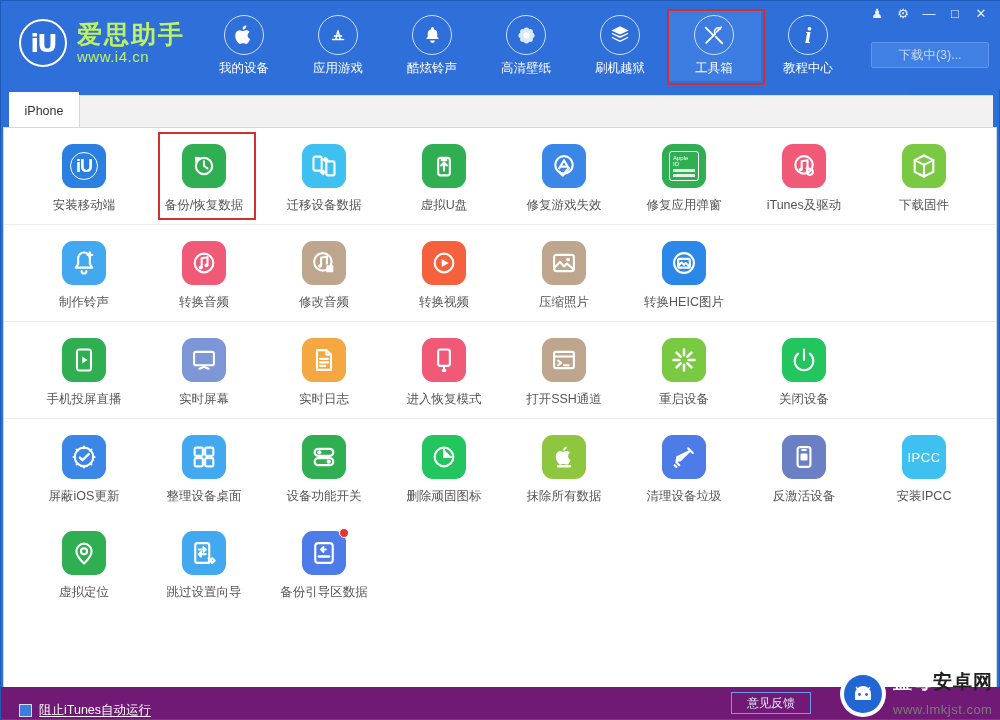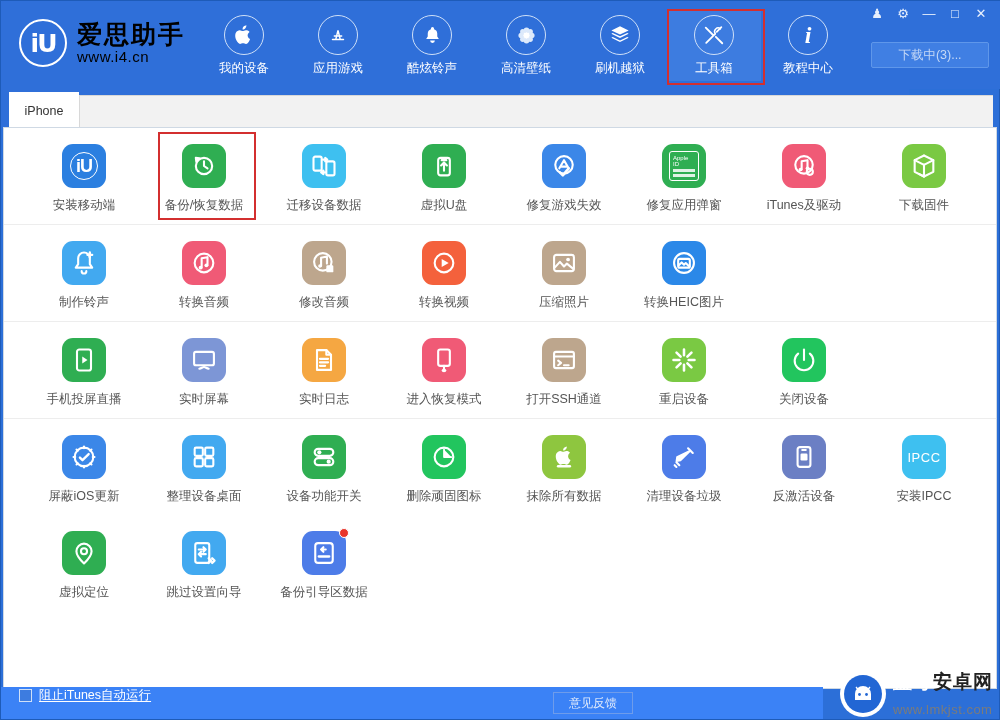--- a/index.html
+++ b/index.html
@@ -28,21 +28,21 @@
     display: flex; align-items: center; gap: 10px;
   }
   .logo-circle {
     width: 48px; height: 48px; border-radius: 50%;
     border: 2px solid #ffffff;
     display: flex; align-items: center; justify-content: center;
     color: #fff; font-size: 25px; font-weight: bold;
     font-family: "DejaVu Sans", sans-serif;
     letter-spacing: -2px;
   }
-  .logo-text { color: #000000; line-height: 1.05; }
+  .logo-text { color: #bef264; line-height: 1.05; }
   .logo-name { font-size: 25px; font-weight: bold; letter-spacing: 2px; }
   .logo-url  { font-size: 15px; letter-spacing: 0.5px; margin-top: 2px; }
 
   .nav {
     position: absolute; left: 196px; top: 8px;
     display: flex; align-items: flex-start;
   }
   .nav-item {
     width: 94px; height: 72px;
     display: flex; flex-direction: column; align-items: center;
@@ -153,23 +153,23 @@
   }
   .badge-dot {
     position: absolute; right: -3px; top: -3px;
     width: 10px; height: 10px; border-radius: 50%;
     background: #e8352b; border: 1px solid #fff;
   }
 
   
   .bottombar {
     position: absolute; left: 0; bottom: 0;
-    width: 822px; height: 32px;
-    background: #3b82f6;
-    display: flex; align-items: flex-start;
+    width: 1000px; height: 32px;
+    background: #701a75;
+    display: flex; align-items: flex-end;
   }
   .chk-wrap {
     display: flex; align-items: center; gap: 7px;
     margin-left: 18px; cursor: pointer;
   }
   .chk {
     width: 13px; height: 13px;
     border: 1px solid #cfe0f8; background: #3d7ce0;
   }
   .chk-label {

